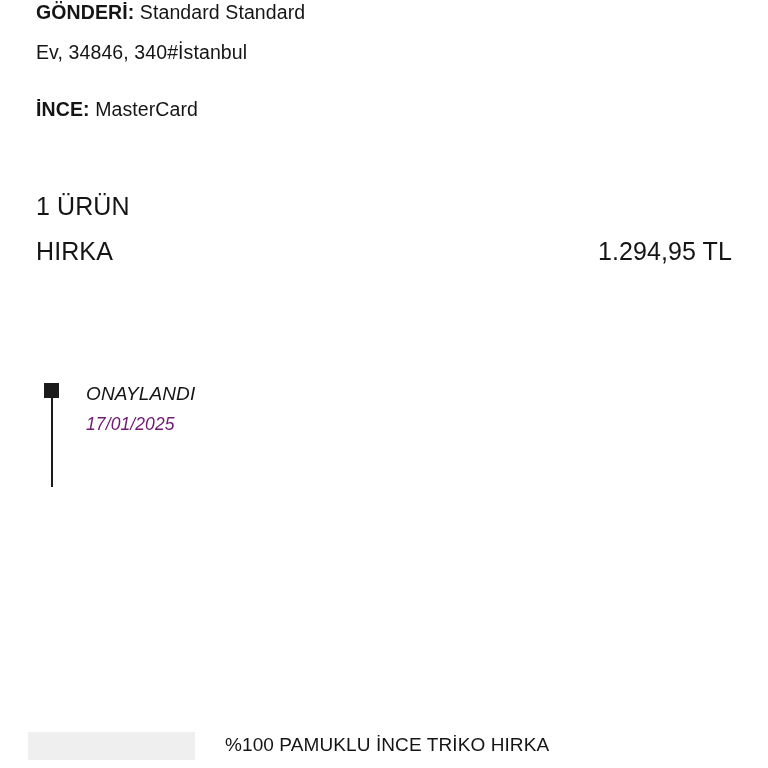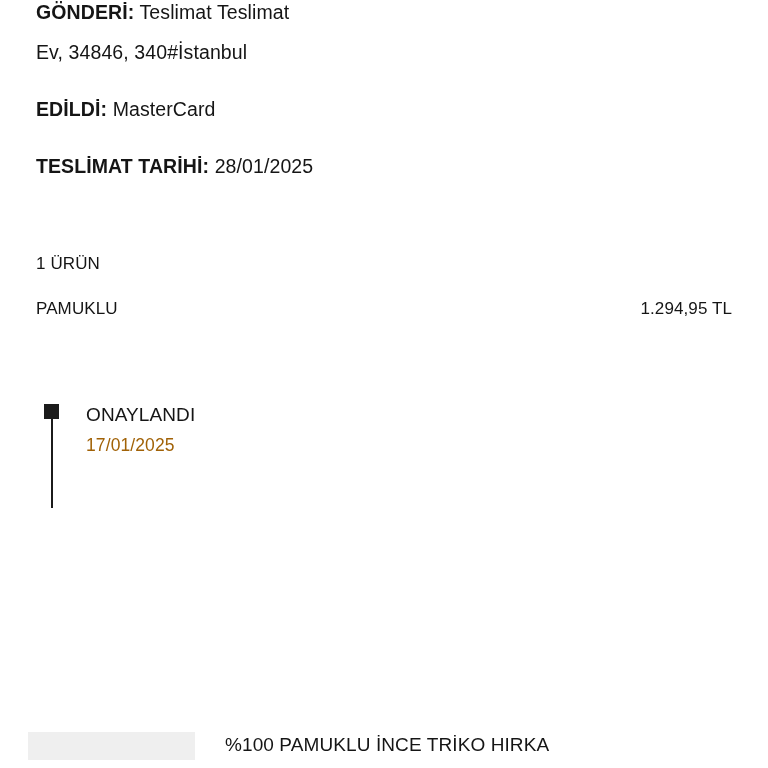--- a/index.html
+++ b/index.html
@@ -45,35 +45,36 @@
   }
 
   
   .totals {
     margin-top: 55px;
   }
   .total-row {
     display: flex;
     justify-content: space-between;
     align-items: flex-start;
-    font-size: 17px;
+    font-size: 25px;
     line-height: 45px;
     letter-spacing: 0.1px;
     white-space: nowrap;
     gap: 32px;
   }
   .total-row .amount {
     text-align: right;
   }
 
   
   .timeline {
-    margin-top: 69px;
+    margin-top: 105px;
     position: relative;
     padding-left: 50px;
+    font-style: italic;
   }
   .tl-line {
     position: absolute;
     left: 15px;
     top: 16px;
     width: 2px;
     height: 92px;
     background: #1b1b1b;
   }
   .tl-item {
@@ -90,21 +91,21 @@
   }
   .tl-title {
     font-size: 19px;
     line-height: 30px;
     letter-spacing: 0.1px;
     white-space: nowrap;
   }
   .tl-sub {
     font-size: 17.5px;
     line-height: 30px;
-    color: #a16207;
+    color: #701a75;
     letter-spacing: 0.1px;
     white-space: nowrap;
   }
 
   
   .product-strip {
     position: absolute;
     left: 0;
     right: 4px;
     bottom: 0;
@@ -128,41 +129,37 @@
   }
 </style>
 </head>
 <body>
 
 <div class="screen">
 
   <div class="info-block">
     <div class="info-line clipped-top">
       <span class="lbl">GÖNDERİ:</span>
-      <span>Teslimat Teslimat</span>
+      <span>Standard Standard</span>
     </div>
     <div class="info-line">Ev, 34846, 340#İstanbul</div>
 
     <div class="info-line gap-before">
-      <span class="lbl">EDİLDİ:</span>
+      <span class="lbl">İNCE:</span>
       <span>MasterCard</span>
     </div>
 
-    <div class="info-line gap-before">
-      <span class="lbl">TESLİMAT TARİHİ:</span>
-      <span>28/01/2025</span>
-    </div>
   </div>
 
   <div class="totals">
     <div class="total-row">
       <span>1 ÜRÜN</span>
     </div>
     <div class="total-row">
-      <span>PAMUKLU</span>
+      <span>HIRKA</span>
       <span class="amount">1.294,95 TL</span>
     </div>
   </div>
 
   <div class="timeline">
     <div class="tl-line"></div>
 
     <div class="tl-item">
       <span class="tl-marker"></span>
       <div class="tl-title">ONAYLANDI</div>

